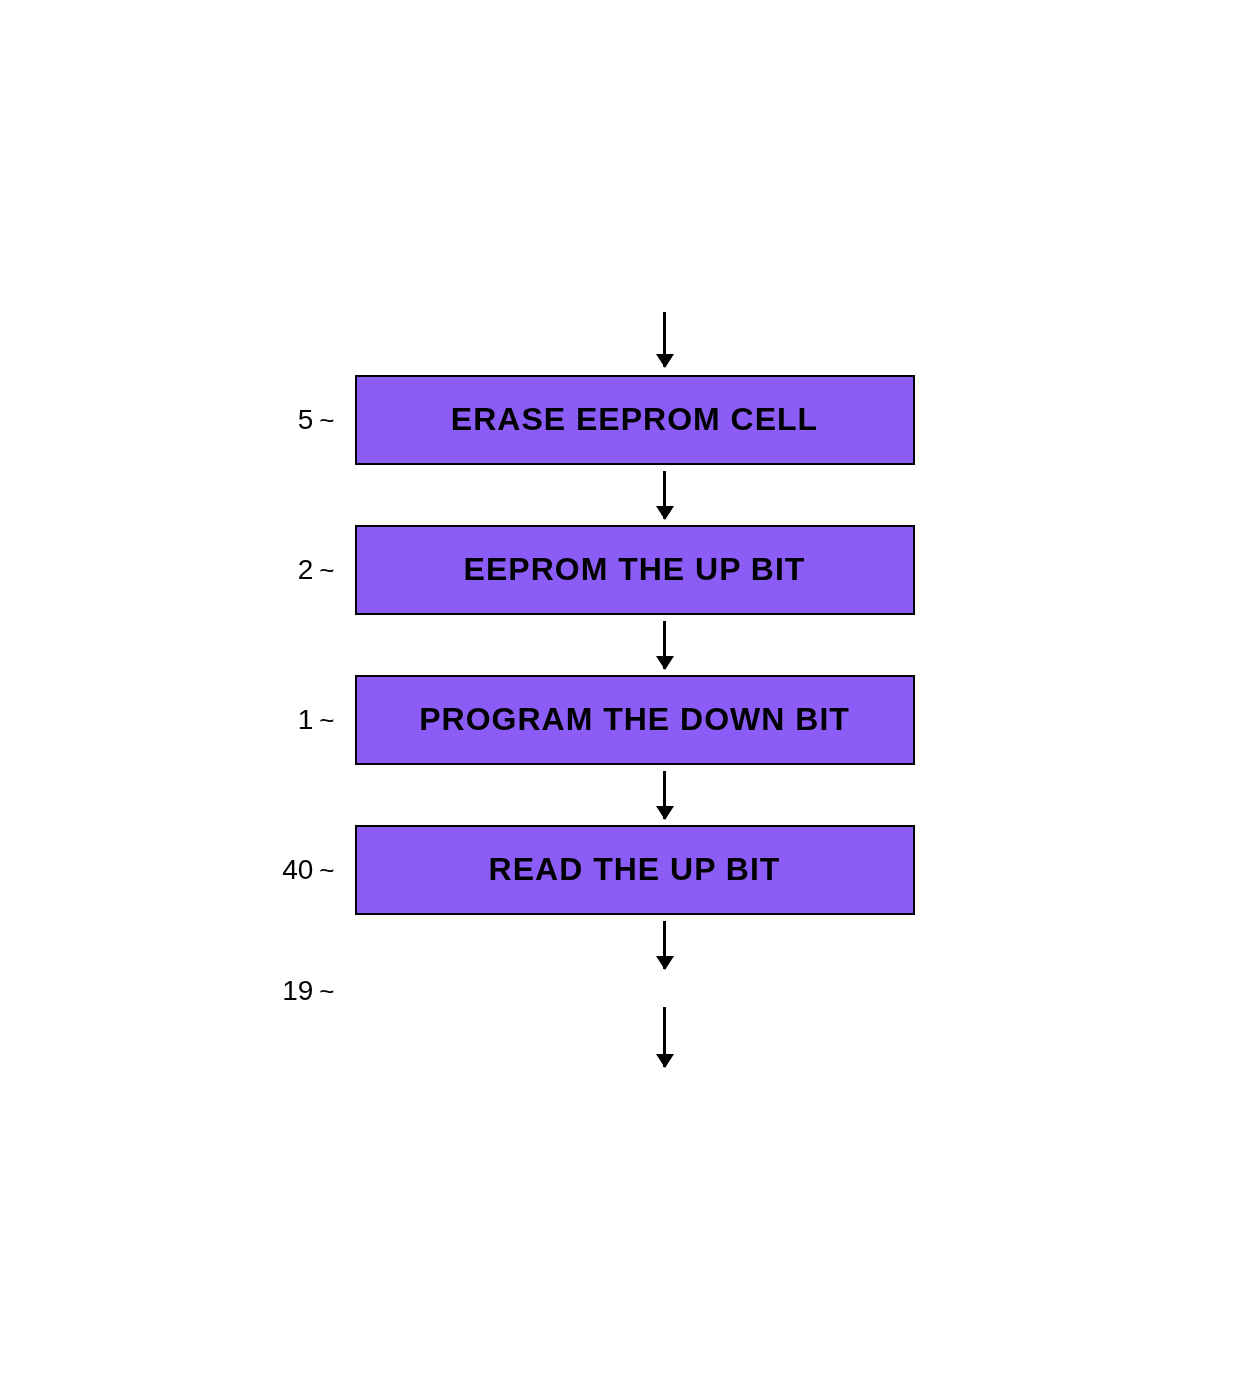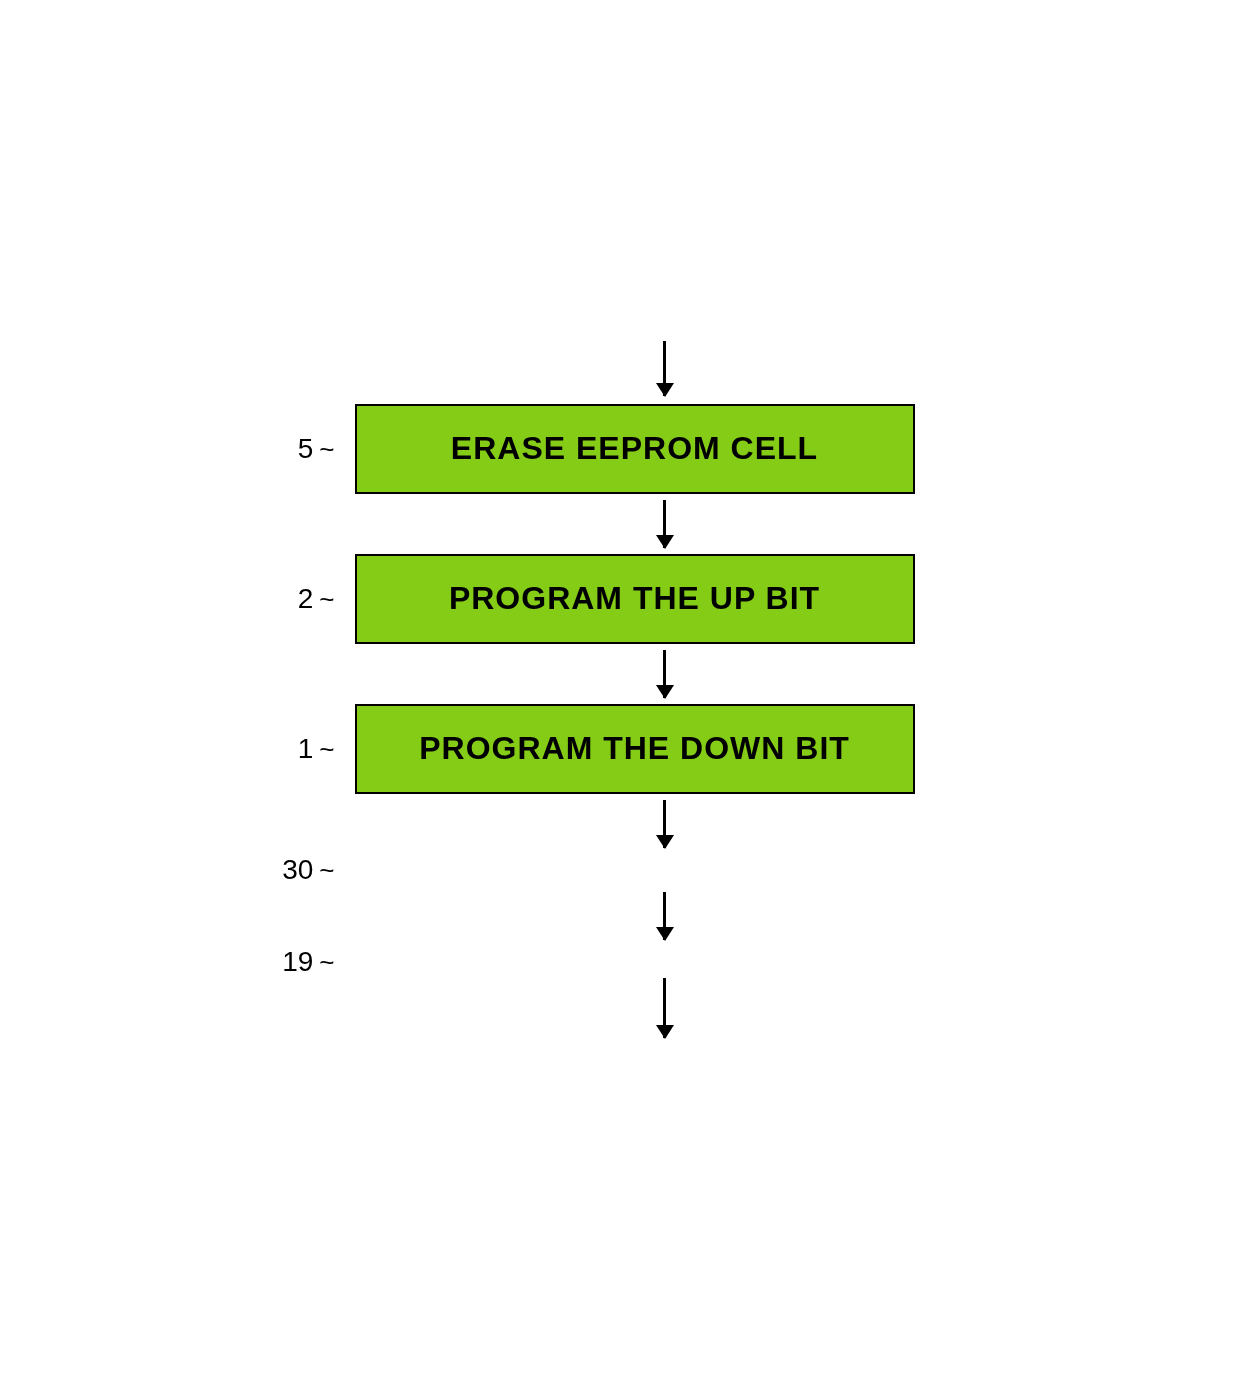--- a/index.html
+++ b/index.html
@@ -40,21 +40,21 @@
       font-size: 28px;
       font-weight: normal;
       color: #000;
       display: flex;
       align-items: center;
       justify-content: flex-end;
     }
 
     .step-box {
       border: 2px solid #000;
-      background: #84cc16;
+      background: #8b5cf6;
       width: 560px;
       height: 90px;
       display: flex;
       align-items: center;
       justify-content: center;
       font-size: 32px;
       font-weight: bold;
       letter-spacing: 1px;
       color: #000;
     }
@@ -176,21 +176,21 @@
   <div class="arrow-connector">
     <div class="arrow-line"></div>
   </div>
 
   <div class="flow-step">
     <div class="step-label">
       <span>2</span>
         <span class="tilde">~</span>
     </div>
     <div class="step-box">
-      <span>PROGRAM THE UP BIT</span>
+      <span>EEPROM THE UP BIT</span>
     </div>
   </div>
 
   <div class="arrow-connector">
     <div class="arrow-line"></div>
   </div>
 
   <div class="flow-step">
     <div class="step-label">
       <span>1</span>
@@ -200,22 +200,25 @@
       <span>PROGRAM THE DOWN BIT</span>
     </div>
   </div>
 
   <div class="arrow-connector">
     <div class="arrow-line"></div>
   </div>
 
   <div class="flow-step">
     <div class="step-label">
-      <span>30</span>
-        <span class="tilde">~</span>
+      <span>40</span>
+        <span class="tilde">~</span>
+    </div>
+    <div class="step-box">
+      <span>READ THE UP BIT</span>
     </div>
   </div>
 
   <div class="arrow-connector">
     <div class="arrow-line"></div>
   </div>
 
   <div class="flow-step">
     <div class="step-label">
       <span>19</span>

